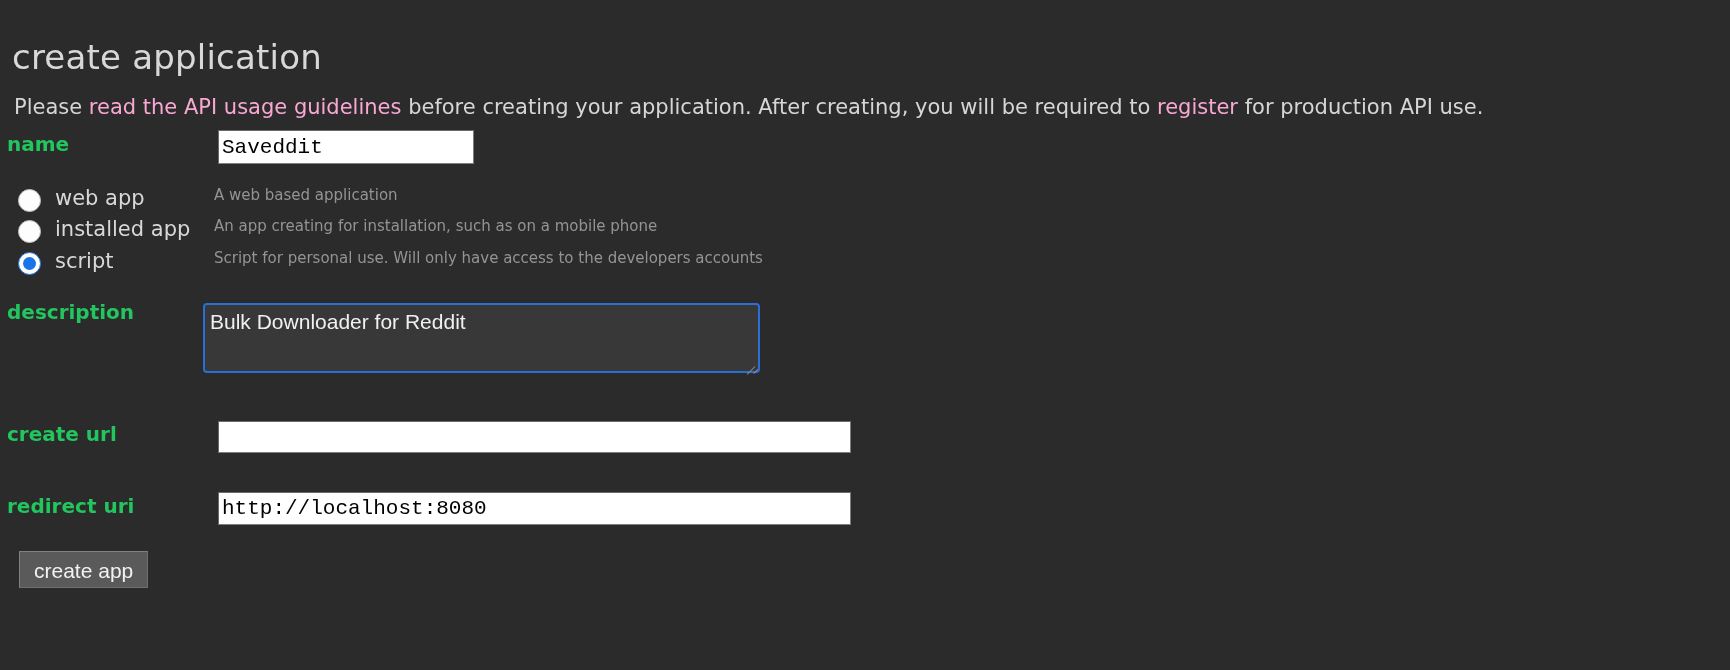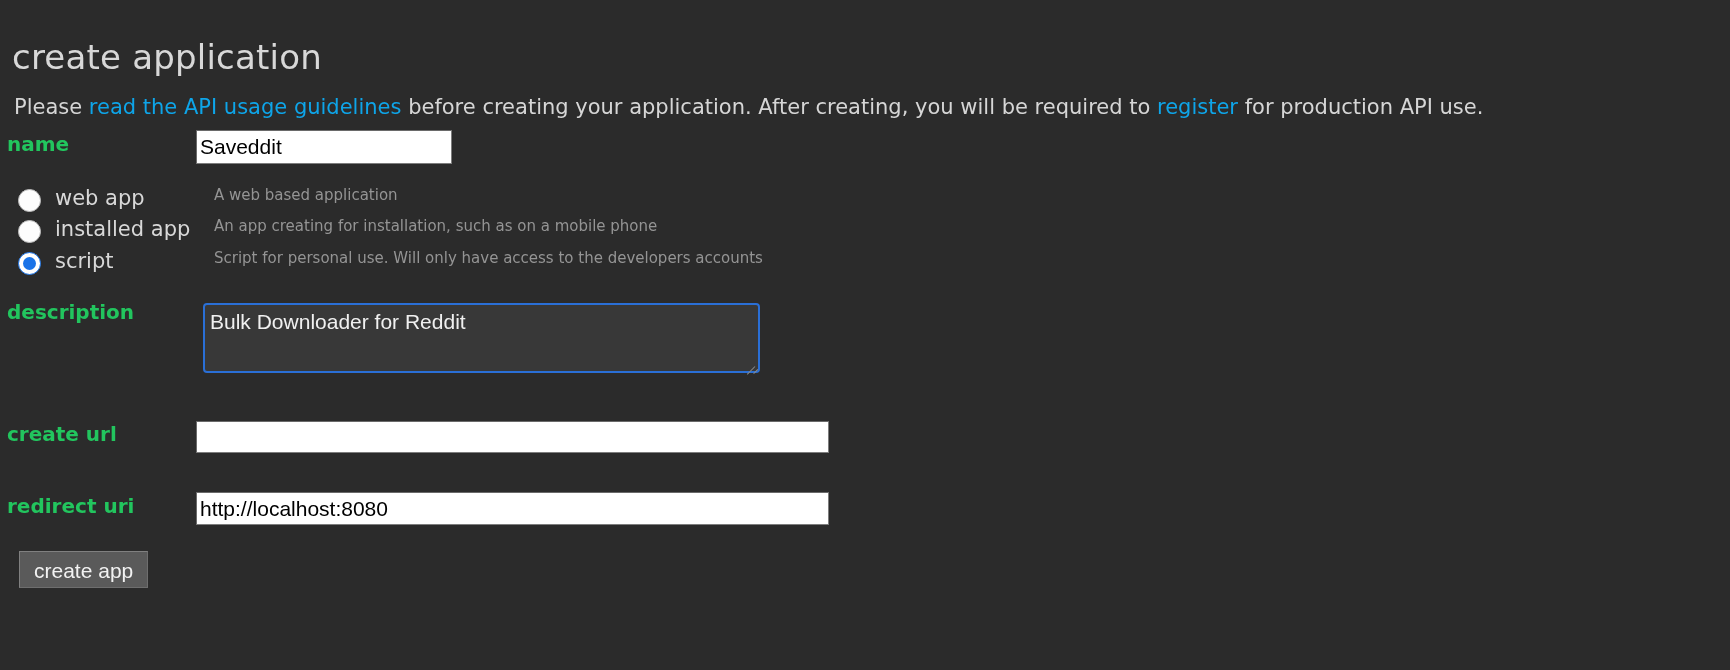--- a/index.html
+++ b/index.html
@@ -34,21 +34,21 @@
   #intro {
     position: absolute;
     left: 14px;
     top: 72px;
     font-size: 21px;
     line-height: 28px;
     color: #d6d6d6;
     white-space: nowrap;
   }
   #intro a {
-    color: #0ea5e9;
+    color: #f9a8d4;
     text-decoration: none;
     cursor: pointer;
   }
 
   
   .field-label {
     position: absolute;
     font-weight: bold;
     font-size: 20px;
     color: #22c55e;
@@ -61,24 +61,25 @@
     width: 182px;
   }
   .text-input {
     position: absolute;
     box-sizing: border-box;
     background: #ffffff;
     color: #000000;
     border: 1px solid #7d7d7d;
     border-top-color: #6a6a6a;
     border-left-color: #6a6a6a;
-    font-family: Liberation Sans, sans-serif;
+    font-family: Liberation Mono, monospace;
     font-size: 21px;
     padding: 1px 3px;
     outline: none;
+    margin-left: 22px;
   }
   #name-input {
     left: 196px;
     top: 130px;
     width: 256px;
     height: 34px;
   }
 
   
   .radio-row {

